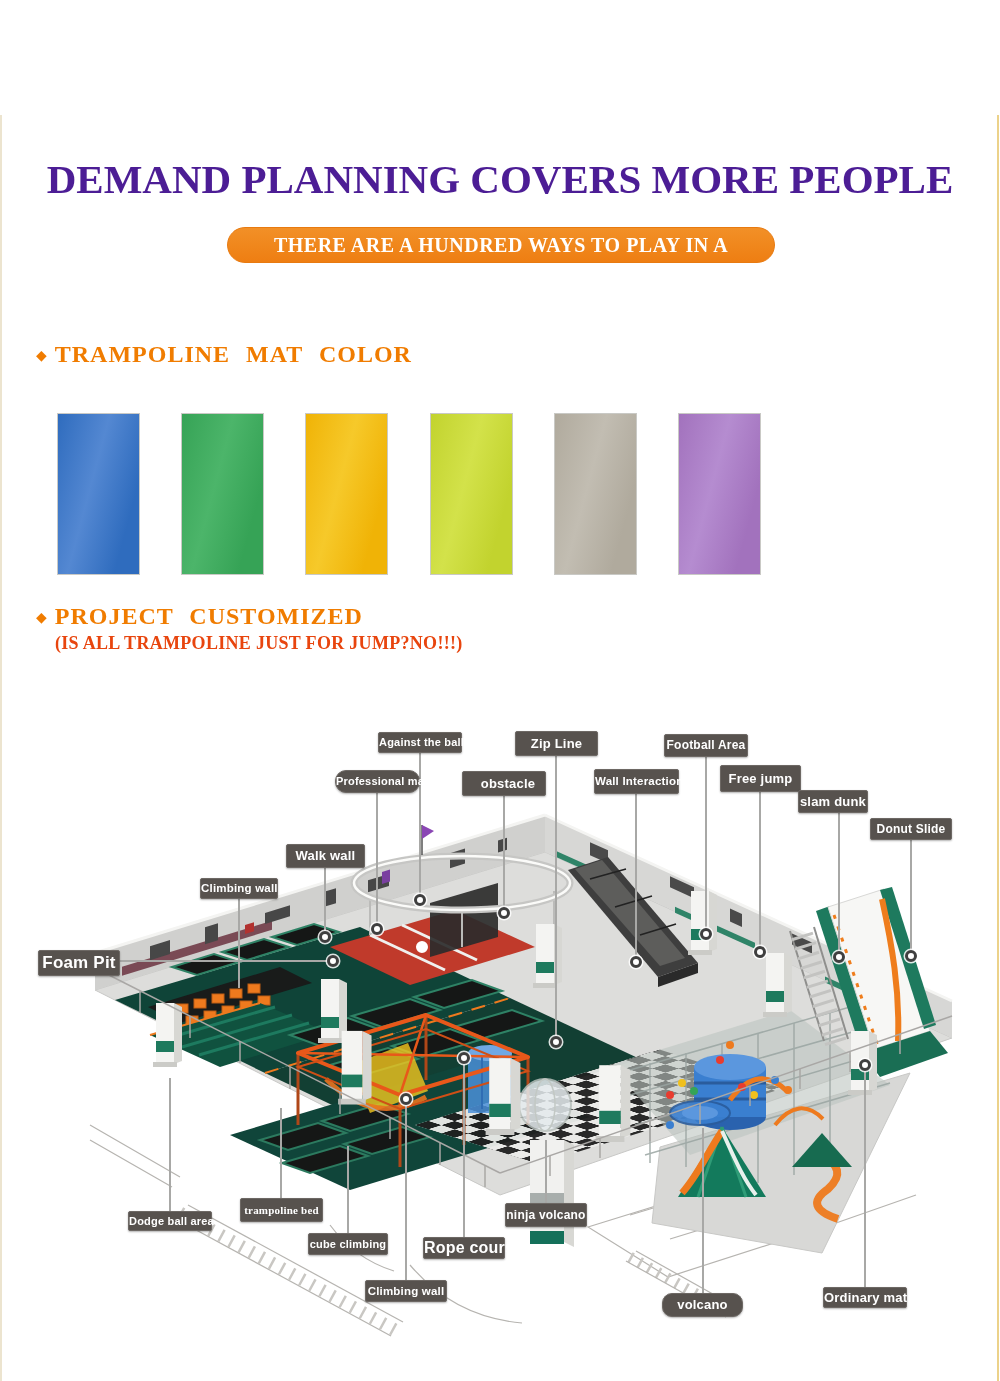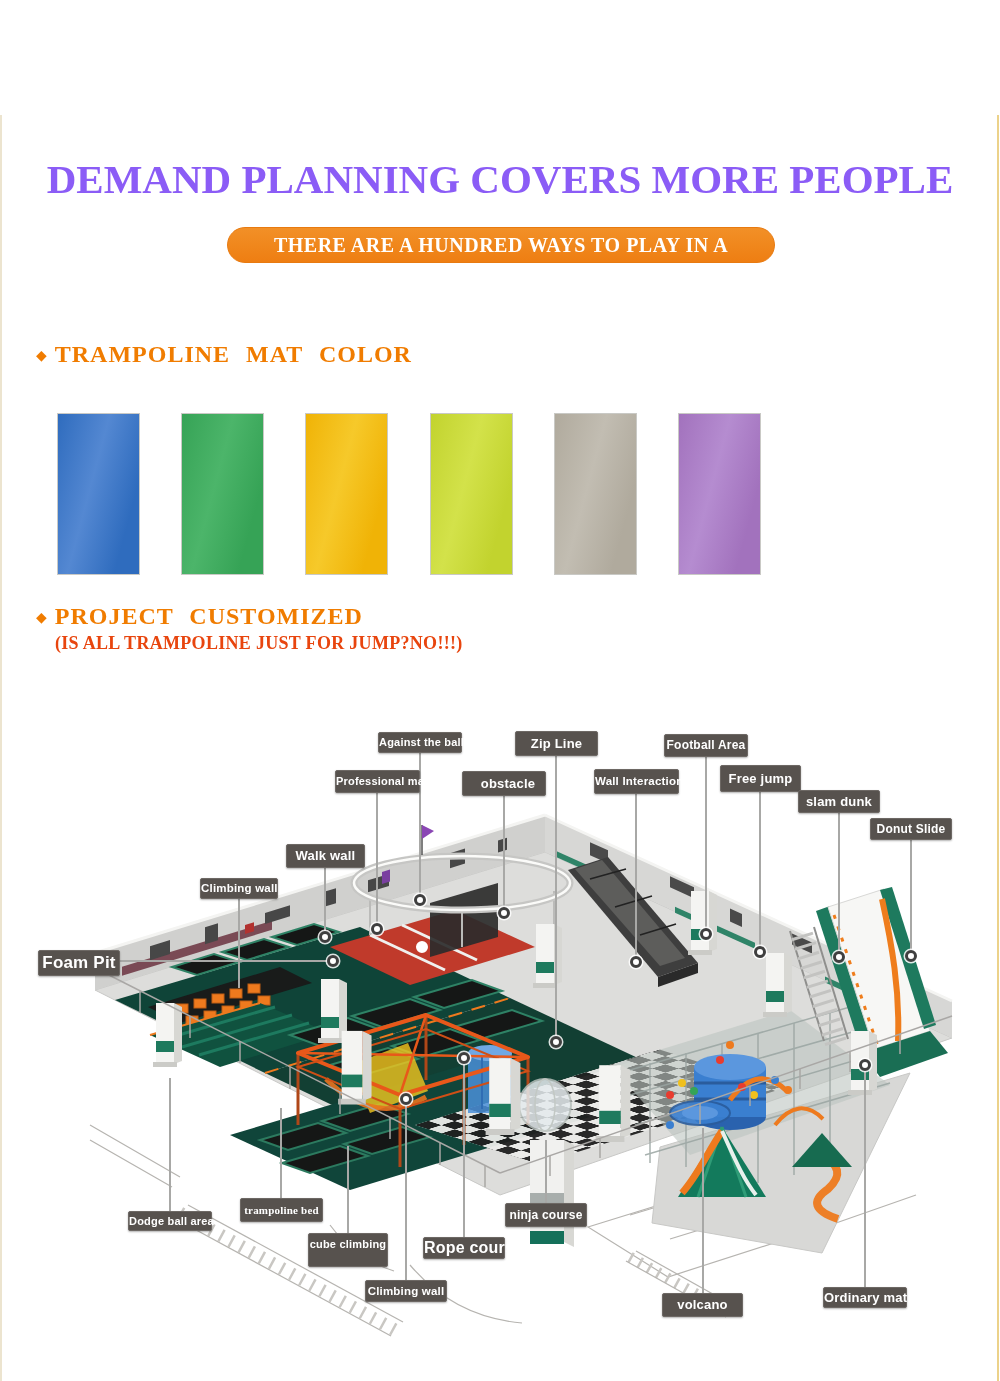--- a/index.html
+++ b/index.html
@@ -10,21 +10,21 @@
   .edge.left{left:0;background:#ece4cf;}
   .edge.right{left:997px;background:#ecd28a;}
   
   .band{position:absolute;top:14px;left:0;width:1000px;height:101px;
         background:linear-gradient(180deg,#e7e7e7 0%,#f7f7f7 38%,#f5f5f5 66%,#e3e3e3 100%);
         display:flex;align-items:center;justify-content:center;}
   .band .t1{font-size:47px;font-weight:bold;letter-spacing:3px;color:#f08300;text-shadow:0 1px 0 #fff;}
   .band .t2{font-size:47px;font-weight:bold;letter-spacing:3px;color:#2e2623;margin-left:22px;text-shadow:0 1px 0 #fff;}
   
   .hero-heading{position:absolute;top:155px;left:0;width:1000px;text-align:center;
-        font-size:41px;font-weight:bold;color:#8b5cf6;letter-spacing:0px;}
+        font-size:41px;font-weight:bold;color:#4c1d95;letter-spacing:0px;}
   .banner{position:absolute;top:227px;left:227px;width:548px;height:36px;border-radius:18px;
         background:linear-gradient(180deg,#f29027,#ee7e12);border:1px solid #e87a10;box-sizing:border-box;
         color:#fff;font-weight:bold;font-size:20px;text-align:center;line-height:34px;letter-spacing:.5px;}
   
   .sec{position:absolute;left:36px;display:flex;align-items:center;}
   .bullet{font-size:14px;color:#f07c00;margin-right:8px;font-family:"DejaVu Sans",sans-serif;}
   .sec-title{font-size:24px;font-weight:bold;color:#f07c00;letter-spacing:1px;word-spacing:9px;}
   .sec-sub{position:absolute;left:55px;font-size:18px;font-weight:bold;color:#e8450e;letter-spacing:.3px;}
   
   .swatch{position:absolute;top:413px;width:83px;height:162px;border:1px solid #c9c9c5;box-sizing:border-box;}
@@ -328,56 +328,56 @@
     <div class="dot" style="left: 414px; top: 894px;"></div>
     <div class="callout" style="left: 378px; top: 732px; width: 84px; height: 21px; font-size: 11px; line-height: 19px;">Against the ball</div>
     <div class="lead v" style="left: 555px; top: 756px; height: 286px;"></div>
     <div class="dot" style="left: 550px; top: 1036px;"></div>
     <div class="callout" style="left: 515px; top: 731px; width: 83px; height: 25px; font-size: 13px; line-height: 23px;">Zip Line</div>
     <div class="lead v" style="left: 705px; top: 757px; height: 177px;"></div>
     <div class="dot" style="left: 700px; top: 928px;"></div>
     <div class="callout" style="left: 664px; top: 734px; width: 84px; height: 23px; font-size: 12px; line-height: 21px;">Football Area</div>
     <div class="lead v" style="left: 376px; top: 793px; height: 136px;"></div>
     <div class="dot" style="left: 371px; top: 923px;"></div>
-    <div class="callout" style="left: 335px; top: 770px; width: 85px; height: 23px; font-size: 11px; line-height: 21px;">Professional mat</div>
+    <div class="callout" style="left: 335px; top: 770px; width: 85px; height: 23px; font-size: 11px; line-height: 21px; border-radius: 11px;">Professional mat</div>
     <div class="lead v" style="left: 503px; top: 796px; height: 117px;"></div>
     <div class="dot" style="left: 498px; top: 907px;"></div>
     <div class="callout" style="left: 462px; top: 771px; width: 84px; height: 25px; font-size: 13px; line-height: 23px; padding-left: 8px;">obstacle</div>
     <div class="lead v" style="left: 635px; top: 794px; height: 168px;"></div>
     <div class="dot" style="left: 630px; top: 956px;"></div>
     <div class="callout" style="left: 594px; top: 769px; width: 85px; height: 25px; font-size: 11.5px; line-height: 23px;">Wall Interaction</div>
     <div class="lead v" style="left: 759px; top: 792px; height: 160px;"></div>
     <div class="dot" style="left: 754px; top: 946px;"></div>
     <div class="callout" style="left: 720px; top: 765px; width: 81px; height: 27px; font-size: 13px; line-height: 25px;">Free jump</div>
     <div class="lead v" style="left: 838px; top: 813px; height: 144px;"></div>
     <div class="dot" style="left: 833px; top: 951px;"></div>
-    <div class="callout" style="left: 798px; top: 790px; width: 82px; height: 23px; font-size: 13px; line-height: 21px; text-align: center;">slam dunk</div>
+    <div class="callout" style="left: 798px; top: 790px; width: 70px; height: 23px; font-size: 13px; line-height: 21px; text-align: center;">slam dunk</div>
     <div class="lead v" style="left: 910px; top: 840px; height: 116px;"></div>
     <div class="dot" style="left: 905px; top: 950px;"></div>
     <div class="callout" style="left: 870px; top: 818px; width: 82px; height: 22px; font-size: 12px; line-height: 20px;">Donut Slide</div>
     <div class="lead v" style="left: 324px; top: 868px; height: 69px;"></div>
     <div class="dot" style="left: 319px; top: 931px;"></div>
     <div class="callout" style="left: 286px; top: 844px; width: 79px; height: 24px; font-size: 13px; line-height: 22px;">Walk wall</div>
     <div class="lead v" style="left: 238px; top: 899px; height: 89px;"></div>
     <div class="callout" style="left: 200px; top: 878px; width: 78px; height: 21px; font-size: 11.5px; line-height: 19px;">Climbing wall</div>
     <div class="lead h" style="left: 120px; top: 960px; width: 213px;"></div>
     <div class="dot" style="left: 327px; top: 955px;"></div>
     <div class="callout" style="left: 38px; top: 950px; width: 82px; height: 26px; font-size: 17px; line-height: 24px;">Foam Pit</div>
     <div class="lead v" style="left: 169px; top: 1078px; height: 133px;"></div>
     <div class="callout" style="left: 128px; top: 1211px; width: 84px; height: 20px; font-size: 11px; line-height: 18px;">Dodge ball area</div>
     <div class="lead v" style="left: 280px; top: 1108px; height: 90px;"></div>
     <div class="callout" style="left: 240px; top: 1198px; width: 83px; height: 24px; font-size: 11px; line-height: 22px; font-family: Liberation Serif, serif;">trampoline bed</div>
     <div class="lead v" style="left: 347px; top: 1146px; height: 87px;"></div>
-    <div class="callout" style="left: 308px; top: 1233px; width: 80px; height: 34px; font-size: 11px; line-height: 20px;">cube climbing</div>
+    <div class="callout" style="left: 308px; top: 1233px; width: 80px; height: 22px; font-size: 11px; line-height: 20px;">cube climbing</div>
     <div class="lead v" style="left: 405px; top: 1099px; height: 181px;"></div>
     <div class="dot" style="left: 400px; top: 1093px;"></div>
     <div class="callout" style="left: 365px; top: 1280px; width: 82px; height: 22px; font-size: 11.5px; line-height: 20px;">Climbing wall</div>
     <div class="lead v" style="left: 463px; top: 1058px; height: 179px;"></div>
     <div class="dot" style="left: 458px; top: 1052px;"></div>
     <div class="callout" style="left: 423px; top: 1237px; width: 82px; height: 22px; font-size: 16px; line-height: 20px;">Rope course</div>
     <div class="lead v" style="left: 545px; top: 1140px; height: 63px;"></div>
-    <div class="callout" style="left: 505px; top: 1203px; width: 82px; height: 24px; font-size: 12px; line-height: 22px;">ninja course</div>
+    <div class="callout" style="left: 505px; top: 1203px; width: 82px; height: 24px; font-size: 12px; line-height: 22px;">ninja volcano</div>
     <div class="lead v" style="left: 702px; top: 1128px; height: 165px;"></div>
-    <div class="callout" style="left: 662px; top: 1293px; width: 81px; height: 24px; font-size: 13px; line-height: 22px;">volcano</div>
+    <div class="callout" style="left: 662px; top: 1293px; width: 81px; height: 24px; font-size: 13px; line-height: 22px; border-radius: 10px;">volcano</div>
     <div class="lead v" style="left: 864px; top: 1065px; height: 222px;"></div>
     <div class="dot" style="left: 859px; top: 1059px;"></div>
     <div class="callout" style="left: 823px; top: 1287px; width: 84px; height: 21px; font-size: 13px; line-height: 19px;">Ordinary mat</div>
   </div>
 
 </body></html>

